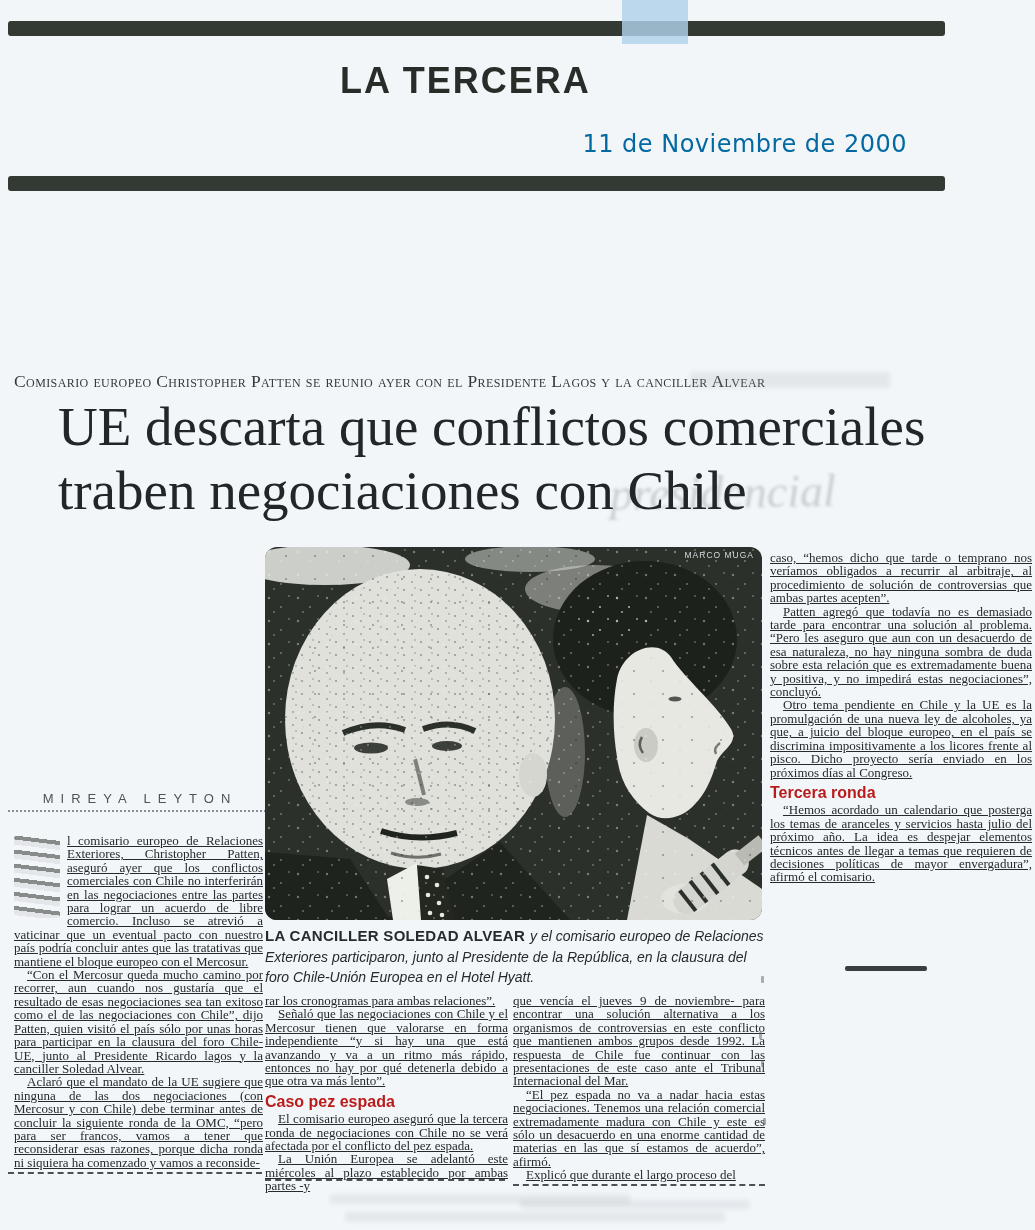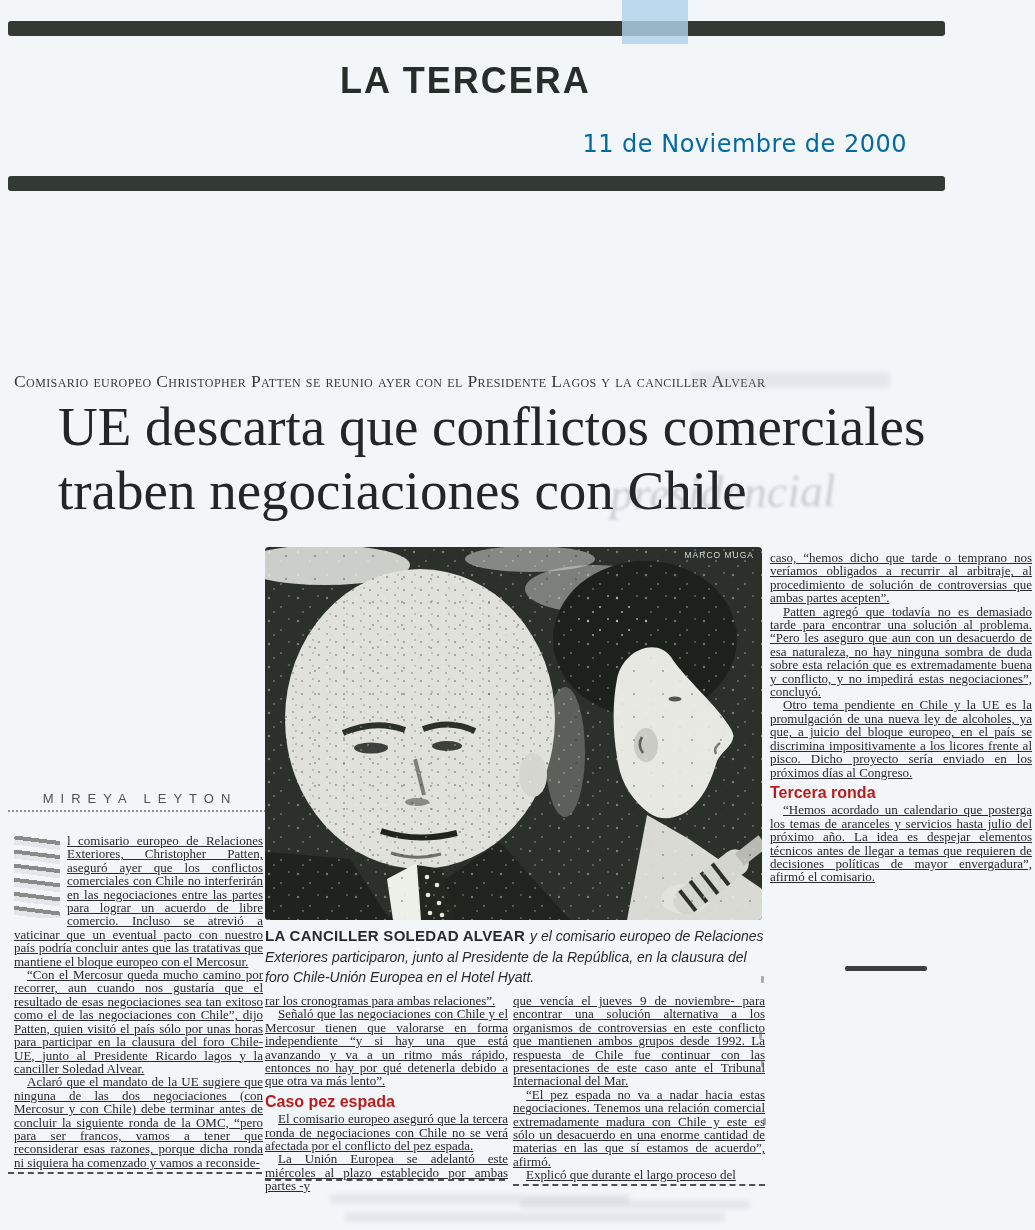--- a/index.html
+++ b/index.html
@@ -68,21 +68,21 @@
   .col-right { left:770px; top:551px; width:262px; }
 
   .dropcap {
     float:left; width:46px; height:82px; margin:2px 7px 0 0;
     background:repeating-linear-gradient(187deg,
       rgba(46,52,46,0) 0 5px, rgba(46,52,46,.55) 5px 9px, rgba(46,52,46,.08) 9px 14px);
     filter:blur(.7px); border-radius:2px;
   }
 
   
-  .photo-wrap { position:absolute; left:265px; top:547px; width:497px; height:373px; border-radius:4px; overflow:hidden; }
+  .photo-wrap { position:absolute; left:265px; top:547px; width:497px; height:373px; border-radius:12px; overflow:hidden; }
   .photo-wrap svg { display:block; }
   .caption {
     position:absolute; left:265px; top:926px; width:503px;
     font-family:"Liberation Sans", sans-serif; font-size:14px; line-height:20.5px; color:#26292d;
   }
   .cap-lead { font-weight:bold; font-size:15px; letter-spacing:.3px; }
   .cap-rest { font-style:italic; margin-left:5px; }
 
   
   .rule-dash { position:absolute; border-top:2.5px dashed #4d5154; filter:blur(.3px); }
@@ -208,21 +208,21 @@
   </div>
 
   <div class="col col-cr">
     <p>que vencía el jueves 9 de noviembre- para encontrar una solución alternativa a los organismos de controversias en este conflicto que mantienen ambos grupos desde 1992. La respuesta de Chile fue continuar con las presentaciones de este caso ante el Tribunal Internacional del Mar.</p>
     <p class="ind">“El pez espada no va a nadar hacia estas negociaciones. Tenemos una relación comercial extremadamente madura con Chile y este es sólo un desacuerdo en una enorme cantidad de materias en las que sí estamos de acuerdo”, afirmó.</p>
     <p class="ind">Explicó que durante el largo proceso del</p>
   </div>
 
   <div class="col col-right">
     <p>caso, “hemos dicho que tarde o temprano nos veríamos obligados a recurrir al arbitraje, al procedimiento de solución de controversias que ambas partes acepten”.</p>
-    <p class="ind">Patten agregó que todavía no es demasiado tarde para encontrar una solución al problema. “Pero les aseguro que aun con un desacuerdo de esa naturaleza, no hay ninguna sombra de duda sobre esta relación que es extremadamente buena y conflicto, y no impedirá estas negociaciones”, concluyó.</p>
+    <p class="ind">Patten agregó que todavía no es demasiado tarde para encontrar una solución al problema. “Pero les aseguro que aun con un desacuerdo de esa naturaleza, no hay ninguna sombra de duda sobre esta relación que es extremadamente buena y positiva, y no impedirá estas negociaciones”, concluyó.</p>
     <p class="ind">Otro tema pendiente en Chile y la UE es la promulgación de una nueva ley de alcoholes, ya que, a juicio del bloque europeo, en el país se discrimina impositivamente a los licores frente al pisco. Dicho proyecto sería enviado en los próximos días al Congreso.</p>
     <h3 class="subhead">Tercera ronda</h3>
     <p class="ind">“Hemos acordado un calendario que posterga los temas de aranceles y servicios hasta julio del próximo año. La idea es despejar elementos técnicos antes de llegar a temas que requieren de decisiones políticas de mayor envergadura”, afirmó el comisario.</p>
   </div>
 
   <div class="rule-dash dash-left"></div>
   <div class="rule-dash dash-mid"></div>
   <div class="rule-dash dash-cr"></div>
   <div class="endmark"></div>
 

